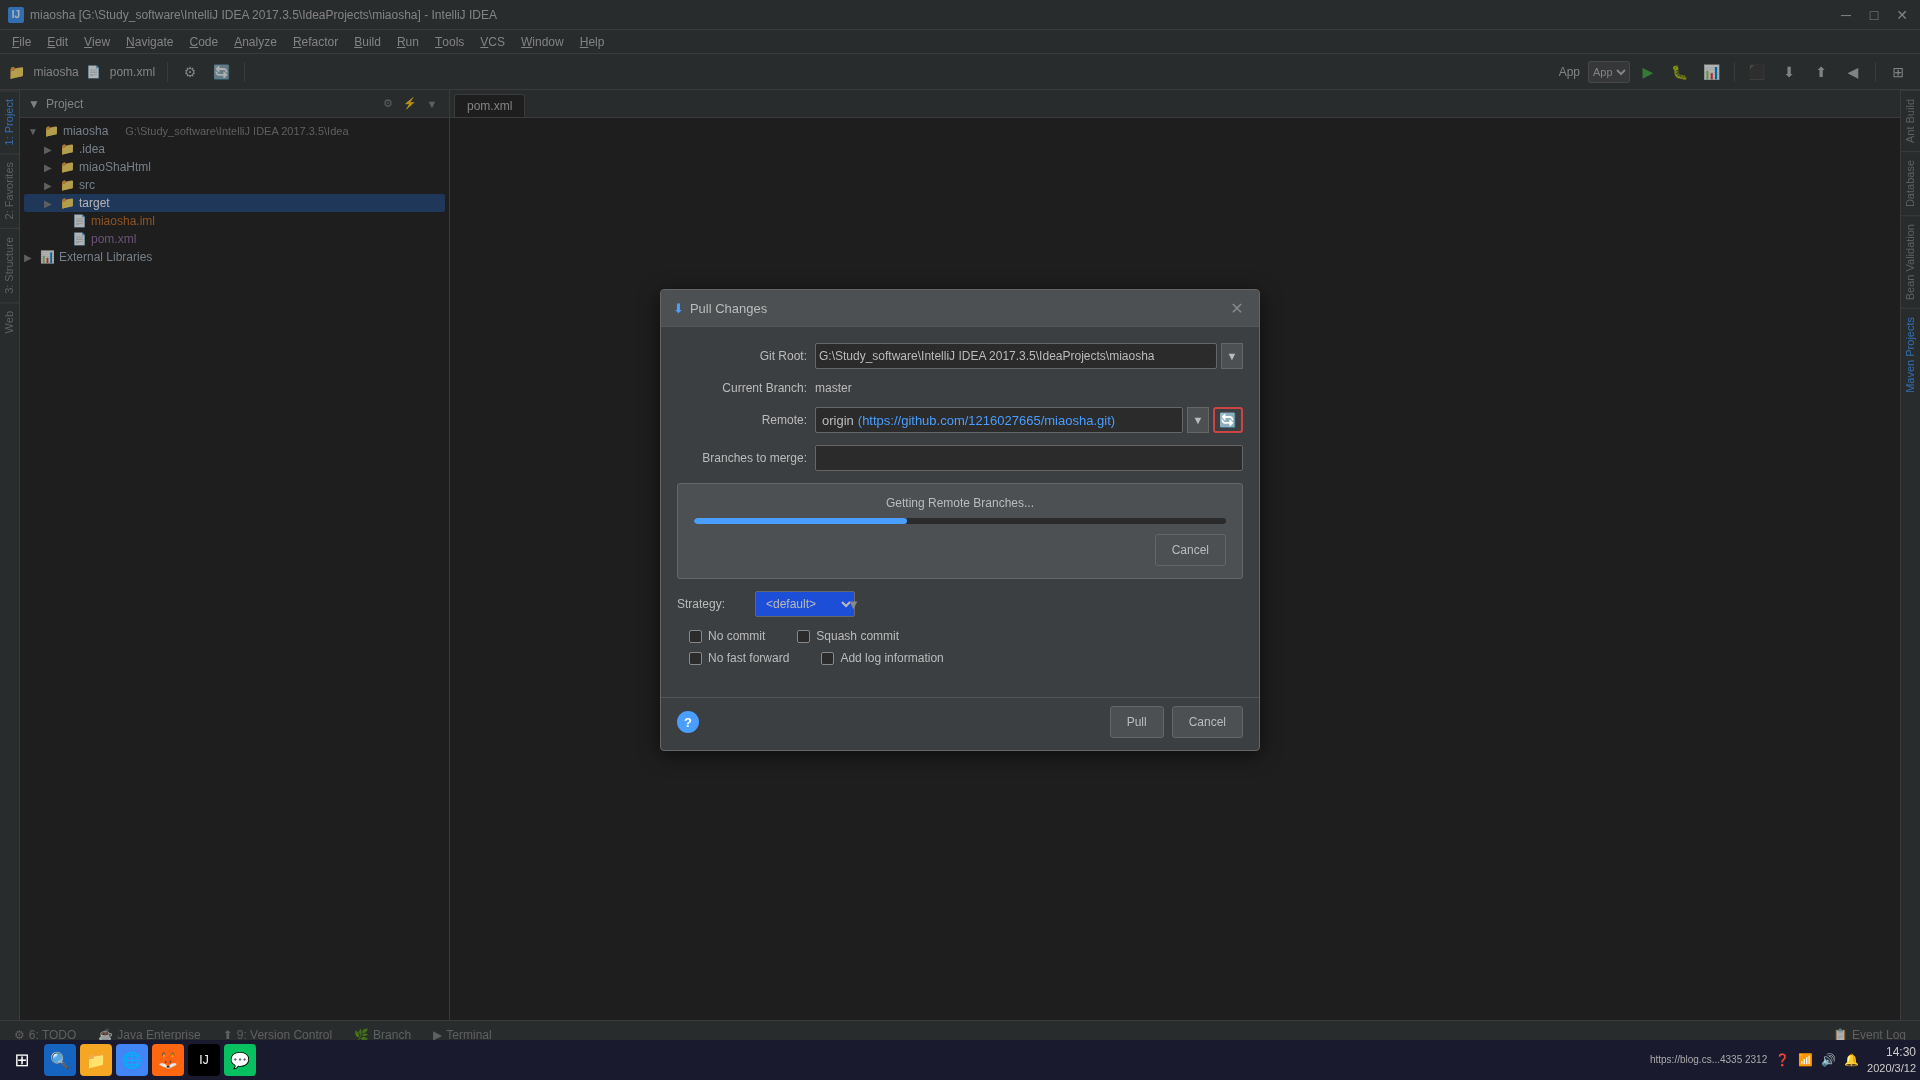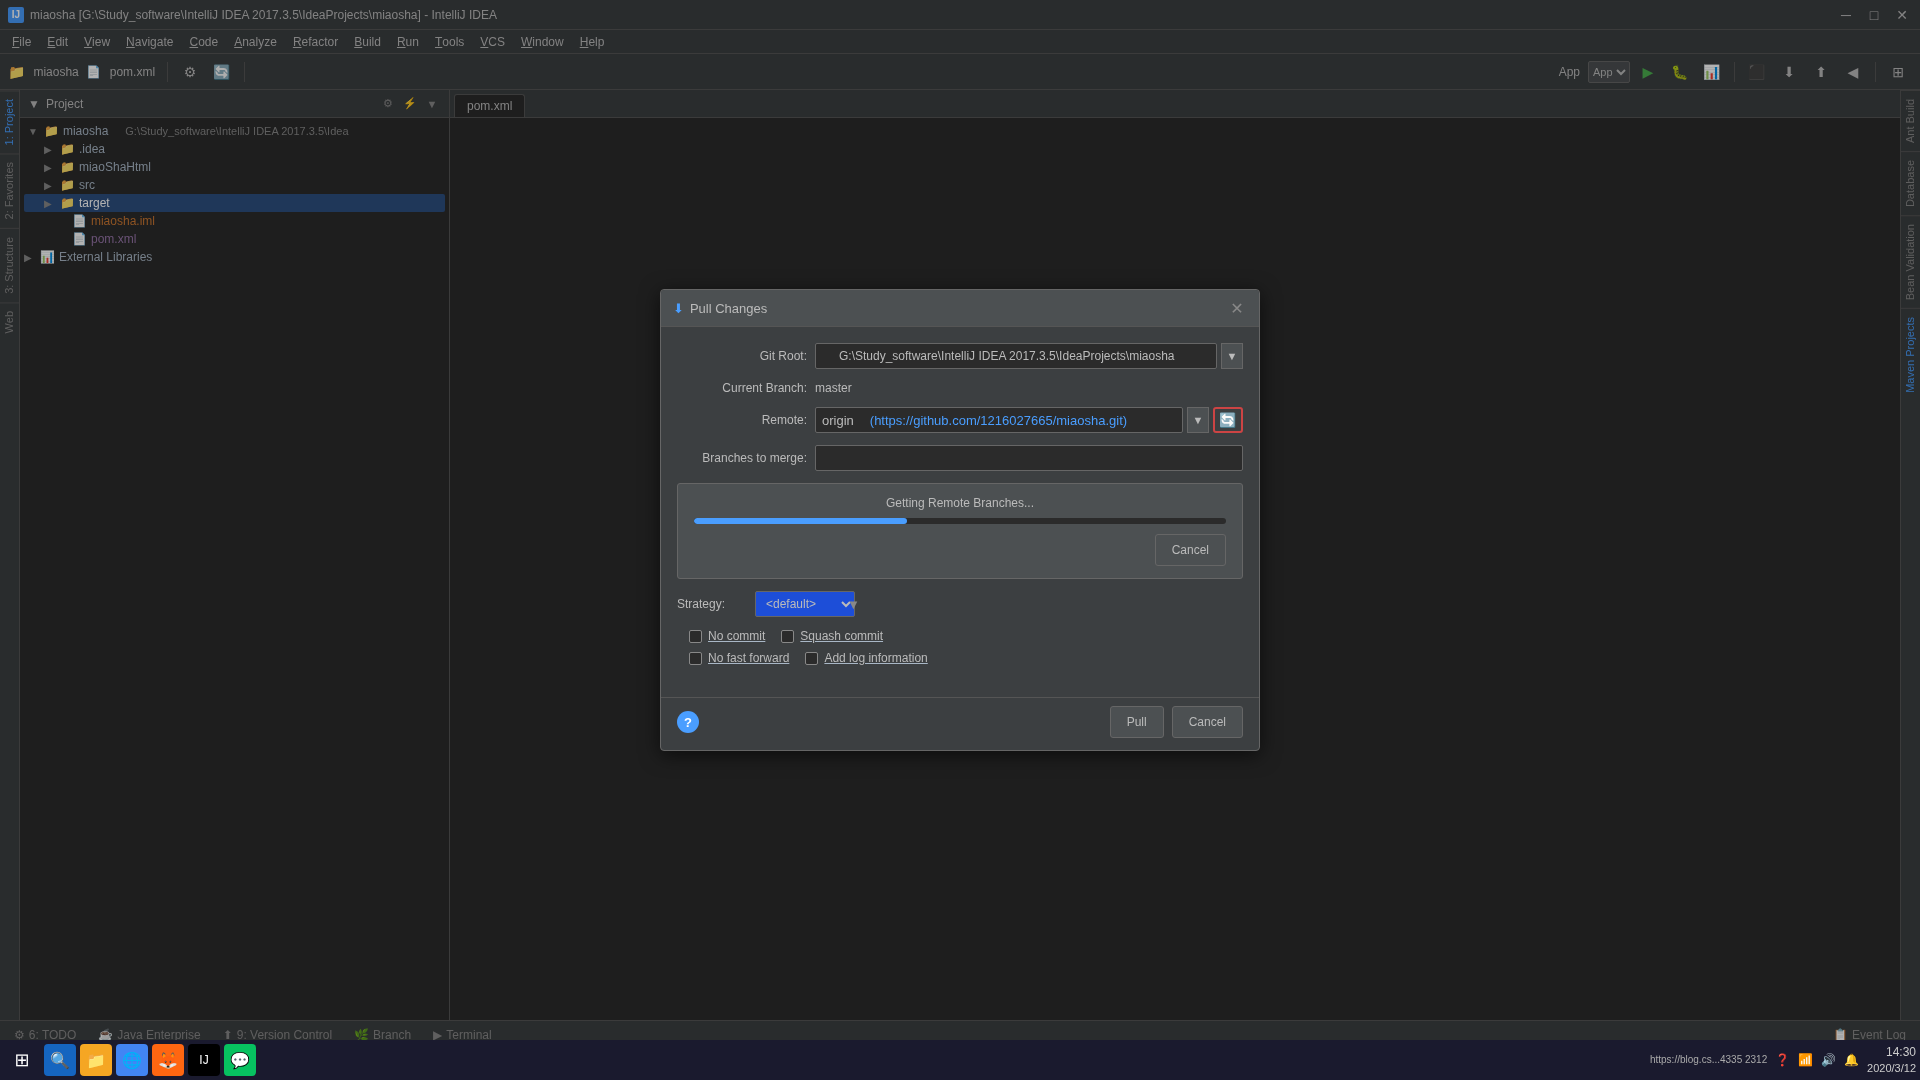--- a/index.html
+++ b/index.html
@@ -344,21 +344,21 @@
     .form-value {
       flex: 1;
       font-size: 12px;
       color: #bbbbbb;
     }
     .form-input {
       flex: 1;
       background: #2b2b2b;
       border: 1px solid #666;
       border-radius: 2px;
-      padding: 3px 23px;
+      padding: 3px 3px;
       font-size: 12px;
       color: #bbbbbb;
       height: 26px;
     }
     .remote-row {
       display: flex;
       align-items: center;
       gap: 4px;
     }
     .refresh-btn {
@@ -413,24 +413,23 @@
       color: #bbbbbb;
     }
 
     
     .options-section {
       margin-top: 12px;
     }
     .option-row {
       display: flex;
       align-items: center;
-      gap: 16px;
+      gap: 32px;
       margin-bottom: 8px;
       padding-left: 12px;
-      text-decoration: underline;
     }
     .option-item {
       display: flex;
       align-items: center;
       gap: 6px;
       font-size: 12px;
       color: #bbbbbb;
     }
     .checkbox {
       width: 13px; height: 13px;
@@ -744,21 +743,21 @@
       </div>
 
       <div class="form-row">
         <span class="form-label">Current Branch:</span>
         <span class="form-value">master</span>
       </div>
 
       <div class="form-row">
         <span class="form-label">Remote:</span>
         <div class="remote-row" style="flex:1;">
-          <div style="flex:1; background:#2b2b2b; border:1px solid #666; border-radius:2px; padding:0 6px; height:26px; display:flex; align-items:center; gap:16px;">
+          <div style="flex:1; background:#2b2b2b; border:1px solid #666; border-radius:2px; padding:0 6px; height:26px; display:flex; align-items:center; gap:4px;">
             <span style="color:#bbbbbb;">origin</span>
               <span style="color:#4a9eff;">(https://github.com/1216027665/miaosha.git)</span>
           </div>
           <button style="width:22px;height:26px;background:#4c5052;border:1px solid #666;color:#bbb;cursor:pointer;font-size:11px;">▼</button>
           <button class="refresh-btn">🔄</button>
         </div>
       </div>
 
       <div class="form-row">
         <span class="form-label">Branches to merge:</span>

